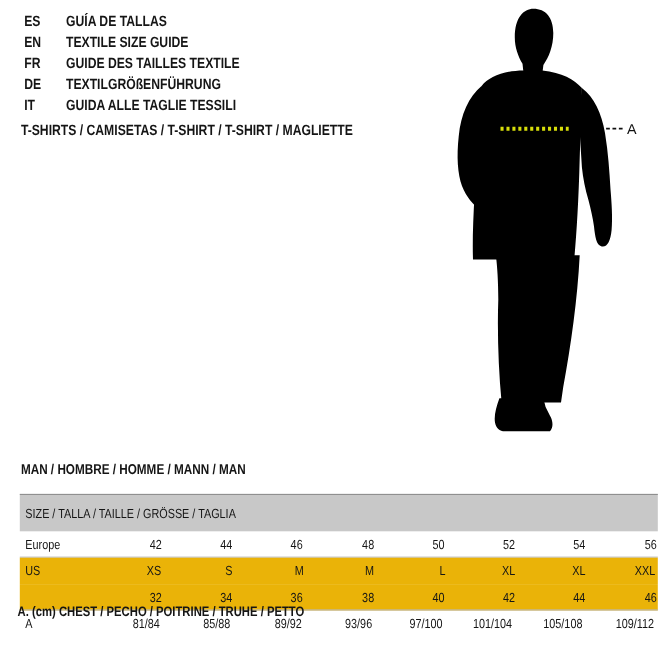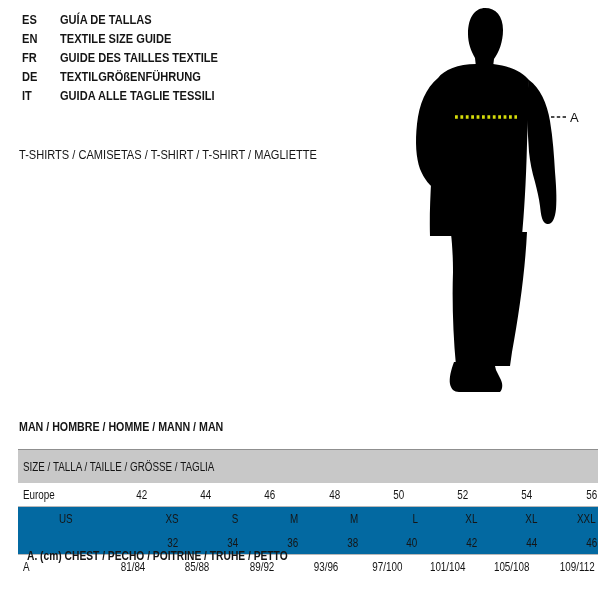--- a/index.html
+++ b/index.html
@@ -12,46 +12,46 @@
   
   .cx{display:inline-block;transform:scaleX(.82);transform-origin:0 50%;white-space:nowrap;}
   .cxc{transform-origin:50% 50%;}
 
   
   .lang-list{position:absolute;top:10px;left:22px;}
   .lang-row{display:flex;height:19px;align-items:center;font-weight:bold;font-size:13.5px;}
   .lang-code{flex:0 0 38px;width:38px;}
 
   
-  .categories{position:absolute;top:109px;left:19px;font-weight:normal;font-size:13.5px;margin-top:36px;}
+  .categories{position:absolute;top:109px;left:19px;font-weight:bold;font-size:13.5px;}
   .categories .cat-line{height:19px;display:flex;align-items:center;}
 
   
   .figure-wrap{position:absolute;left:408px;top:4px;width:190px;height:400px;}
 
   
   .section-title{position:absolute;top:419px;left:19px;font-weight:bold;font-size:13px;}
 
   
   .size-table{position:absolute;top:449px;left:18px;width:580px;font-size:12px;}
   .table-header{
     height:34px;background:#c8c8c8;border-top:1px solid #8f8f8f;
     display:flex;align-items:center;padding-left:5px;box-sizing:border-box;
   }
   .t-row{
     display:grid;grid-template-columns:66px repeat(8,1fr);
     height:24px;align-items:center;box-sizing:border-box;
   }
-  .t-row.shaded{background:#0369a1;padding-left:36px;}
+  .t-row.shaded{background:#eab308;}
   .t-row.rule-below{border-bottom:1px solid #b8b8b8;}
   .t-label{padding-left:5px;text-align:left;}
   .t-cell{text-align:right;}
 
   
-  .footnote{position:absolute;top:549px;left:27px;font-weight:bold;font-size:12.5px;}
+  .footnote{position:absolute;top:549px;left:16px;font-weight:bold;font-size:12.5px;}
 </style>
 </head>
 <body>
 
 <div class="lang-list">
   <div class="lang-row">
     <span class="lang-code"><span class="cx">ES</span></span>
     <span class="cx">GUÍA DE TALLAS</span>
   </div>
   <div class="lang-row">

